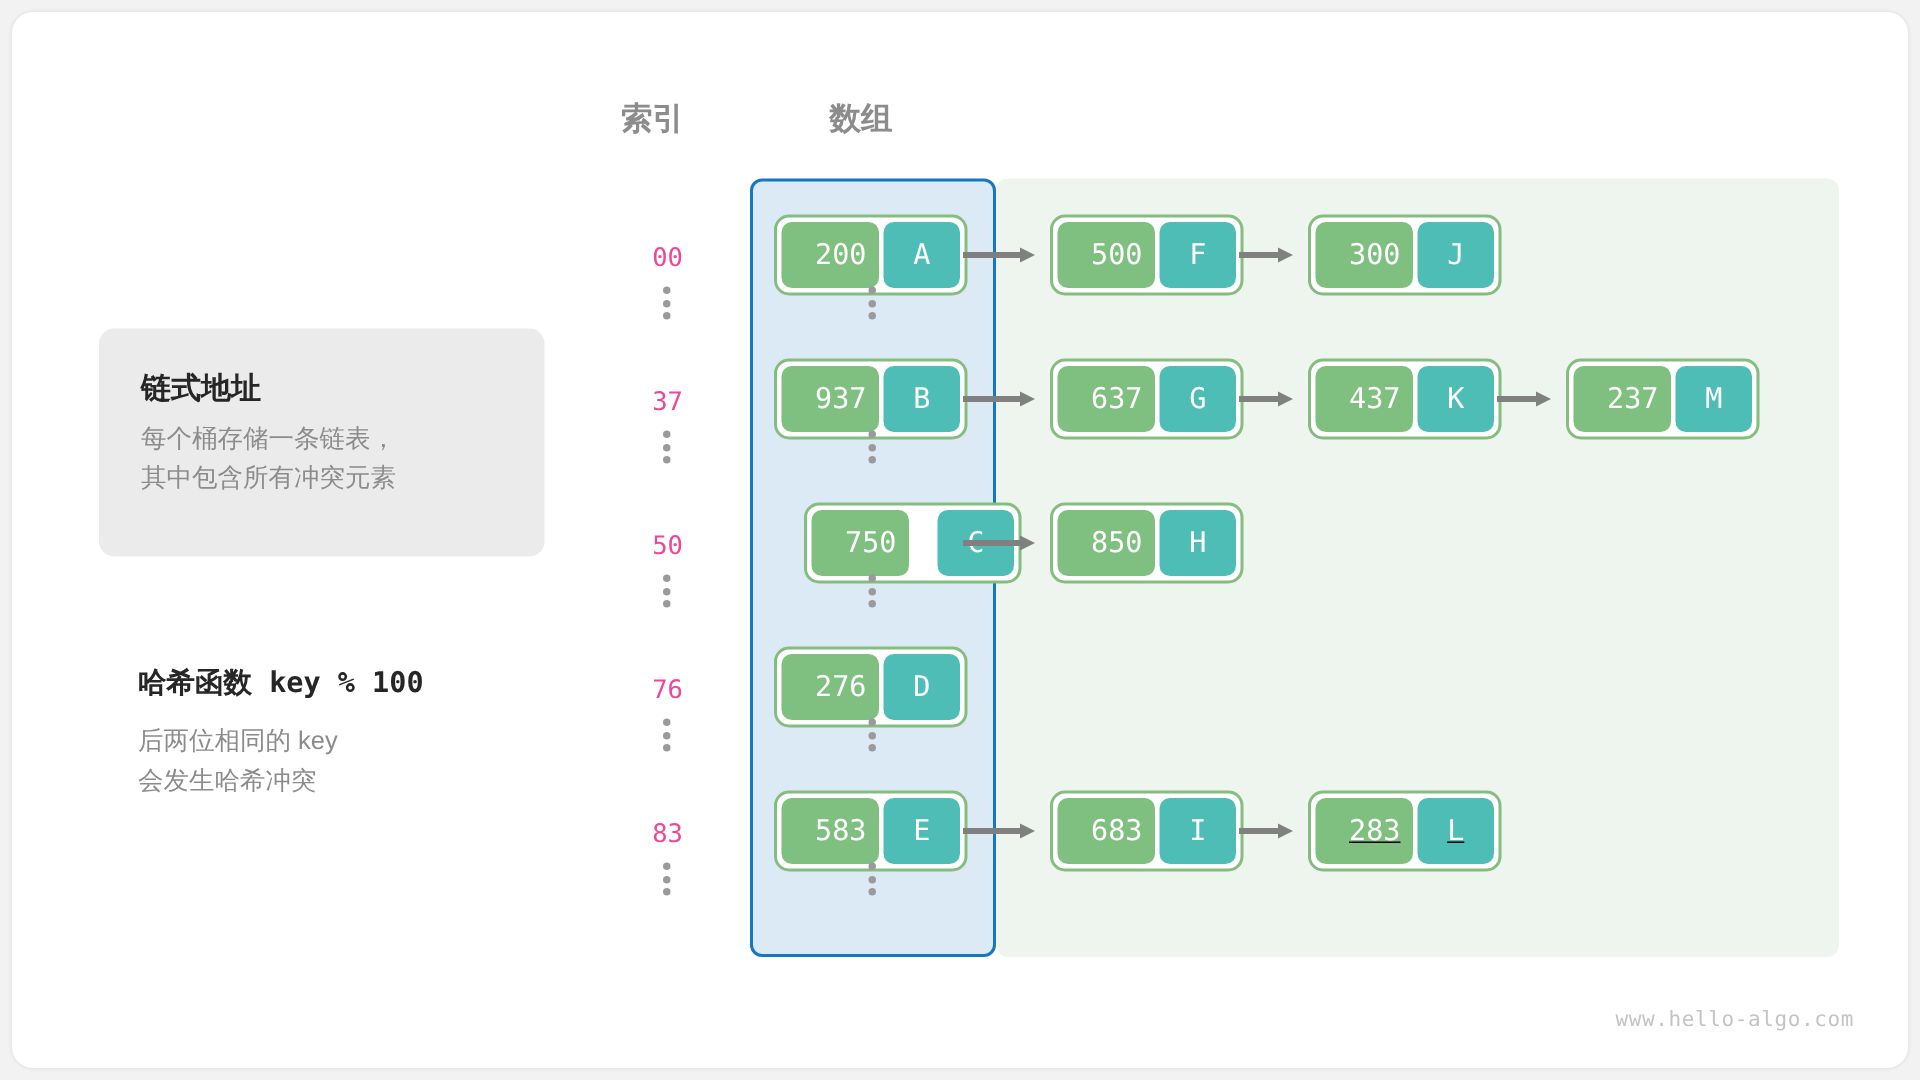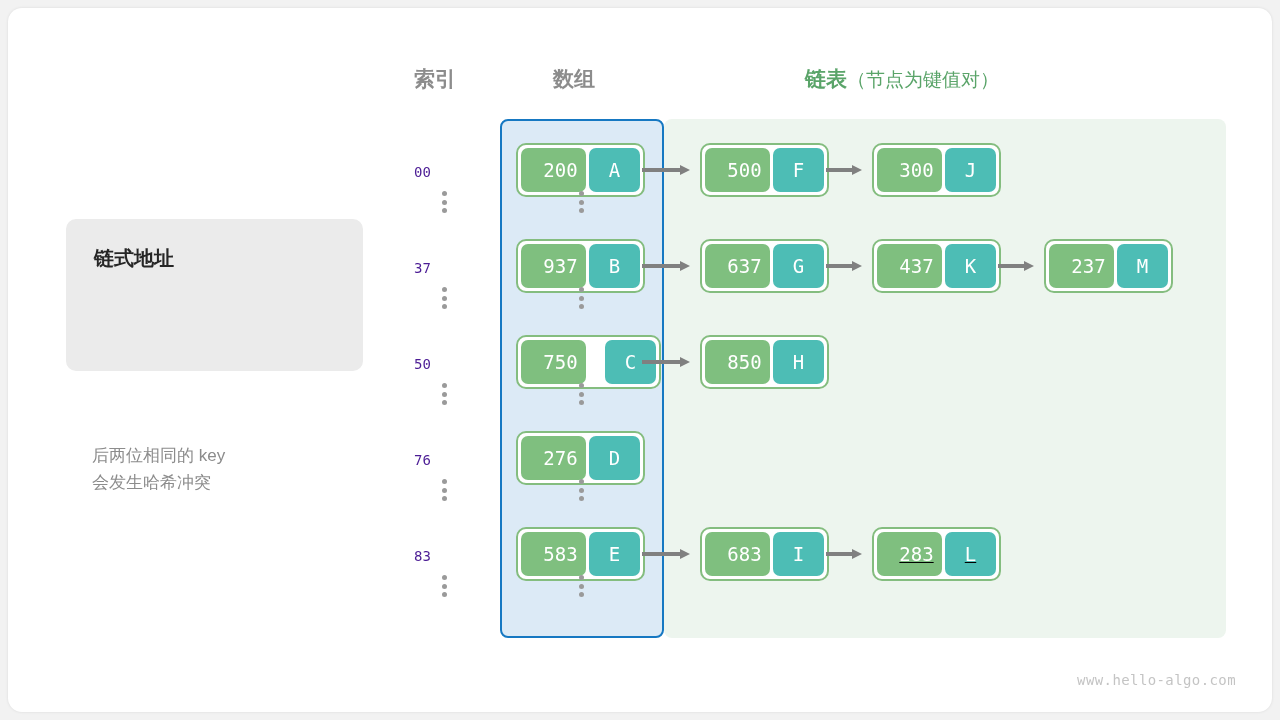--- a/index.html
+++ b/index.html
@@ -72,42 +72,43 @@
     font-size: 17px; color: #8c8c8c; line-height: 1.55;
   }
 
   #hash-block { position: absolute; left: 84px; top: 434px; width: 320px; }
   #hash-title {
     font-size: 19px; font-weight: bold; color: #262626;
     font-family: "DejaVu Sans Mono", monospace;
     white-space: nowrap;
   }
   #hash-body {
+    margin-top: 12px;
     font-size: 17px; color: #8c8c8c; line-height: 1.6;
     white-space: nowrap;
   }
 
   
   #watermark {
     position: absolute;
     right: 36px; bottom: 24px;
     font-family: "DejaVu Sans Mono", monospace;
     font-size: 14px;
     color: #c4c4c4;
     letter-spacing: 0.4px;
   }
 
   .idx {
     position: absolute;
     left: 406px;
     width: 62px;
-    text-align: left;
+    text-align: center;
     font-family: "DejaVu Sans Mono", monospace;
-    font-size: 14px;
-    color: #4c1d95;
+    font-size: 17px;
+    color: #ec4899;
     line-height: 58px;
   }
 
   
   .dots {
     position: absolute;
     width: 6px;
     display: flex;
     flex-direction: column;
     justify-content: space-between;
@@ -170,27 +171,31 @@
 </head>
 <body>
 
 <div id="card">
 
   <div id="array-region"></div>
   <div id="list-region"></div>
 
   <div class="hdr" id="hdr-index">索引</div>
   <div class="hdr" id="hdr-array">数组</div>
-  <div class="hdr" id="hdr-list"><span>链表</span><span class="sub">（节点为键值对）</span></div>
 
   <div id="note-box">
     <div id="note-title">链式地址</div>
+    <div id="note-body">
+      <div>每个桶存储一条链表，</div>
+      <div>其中包含所有冲突元素</div>
+    </div>
   </div>
 
   <div id="hash-block">
+    <div id="hash-title">哈希函数 key % 100</div>
     <div id="hash-body">
       <div>后两位相同的 key</div>
       <div>会发生哈希冲突</div>
     </div>
   </div>
 
   <div id="rows-layer">
       <div class="idx" style="top: 135px;">00</div>
       <div class="node" style="left: 508px; top: 135px;">
         <div class="cell key">200</div>
@@ -255,21 +260,21 @@
         <i></i>
         <i></i>
         <i></i>
       </div>
       <div class="dots arr-dots" style="top: 279px;">
         <i></i>
         <i></i>
         <i></i>
       </div>
       <div class="idx" style="top: 327px;">50</div>
-      <div class="node" style="left: 508px; top: 327px; gap: 19px;">
+      <div class="node" style="left: 528px; top: 327px; gap: 19px;">
         <div class="cell key">750</div>
         <div class="cell val">C</div>
       </div>
       <div class="arrow" style="left: 634px; top: 349px; width: 48px;">
         <div class="shaft"></div>
         <div class="head"></div>
       </div>
       <div class="node" style="left: 692px; top: 327px;">
         <div class="cell key">850</div>
         <div class="cell val">H</div>

